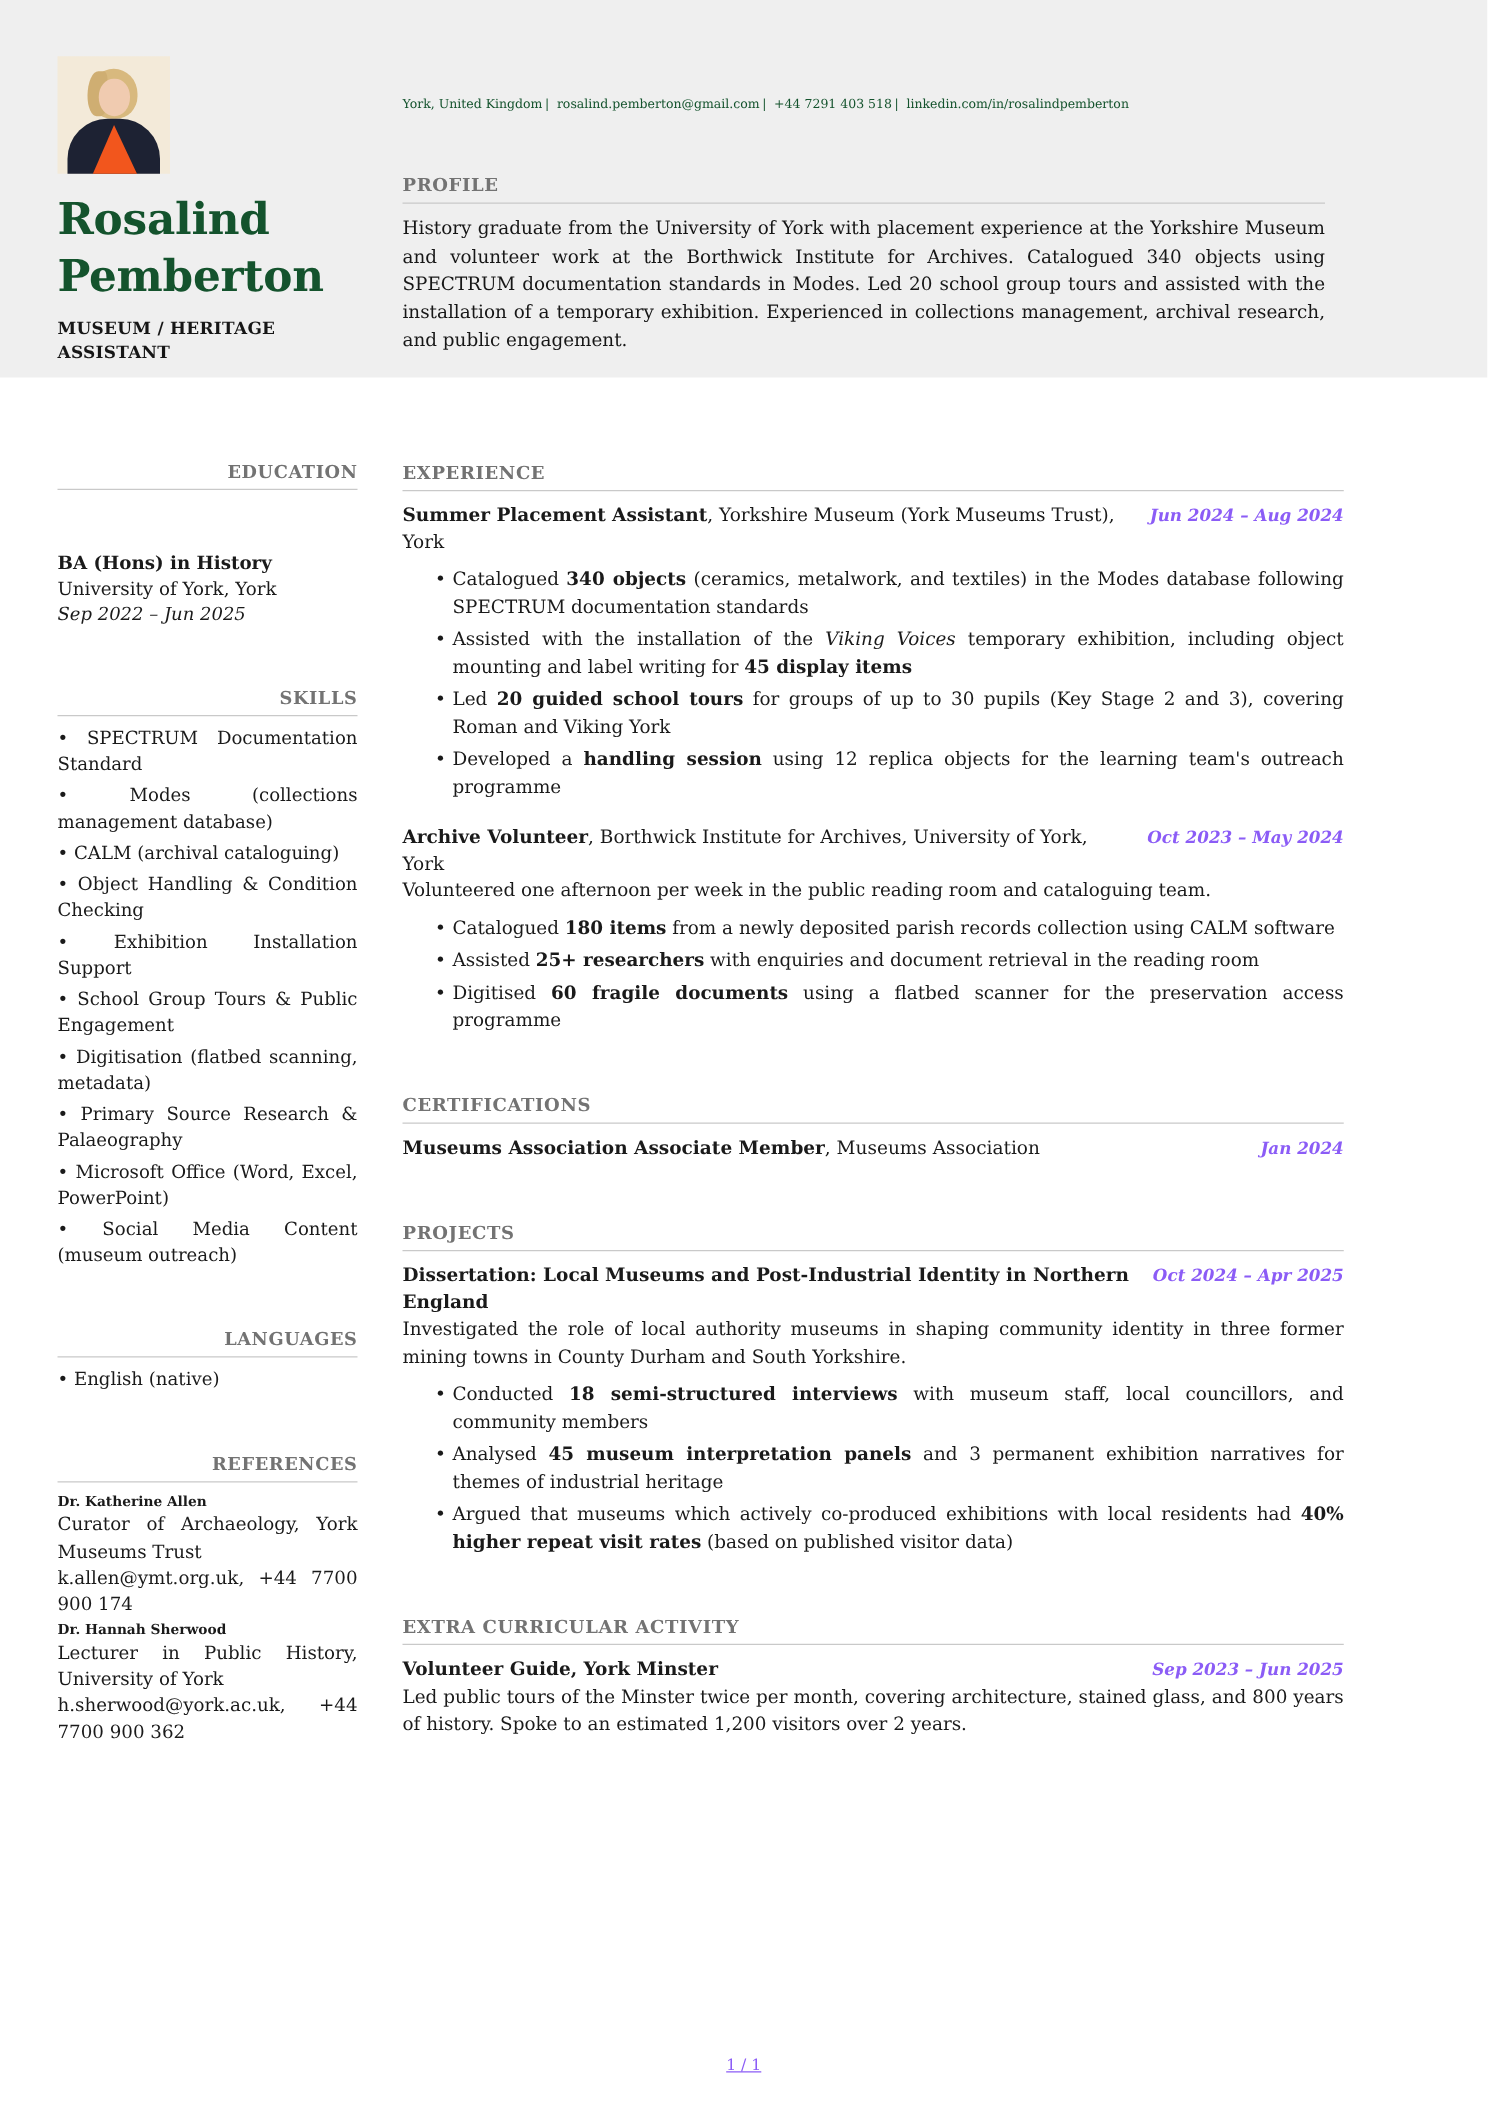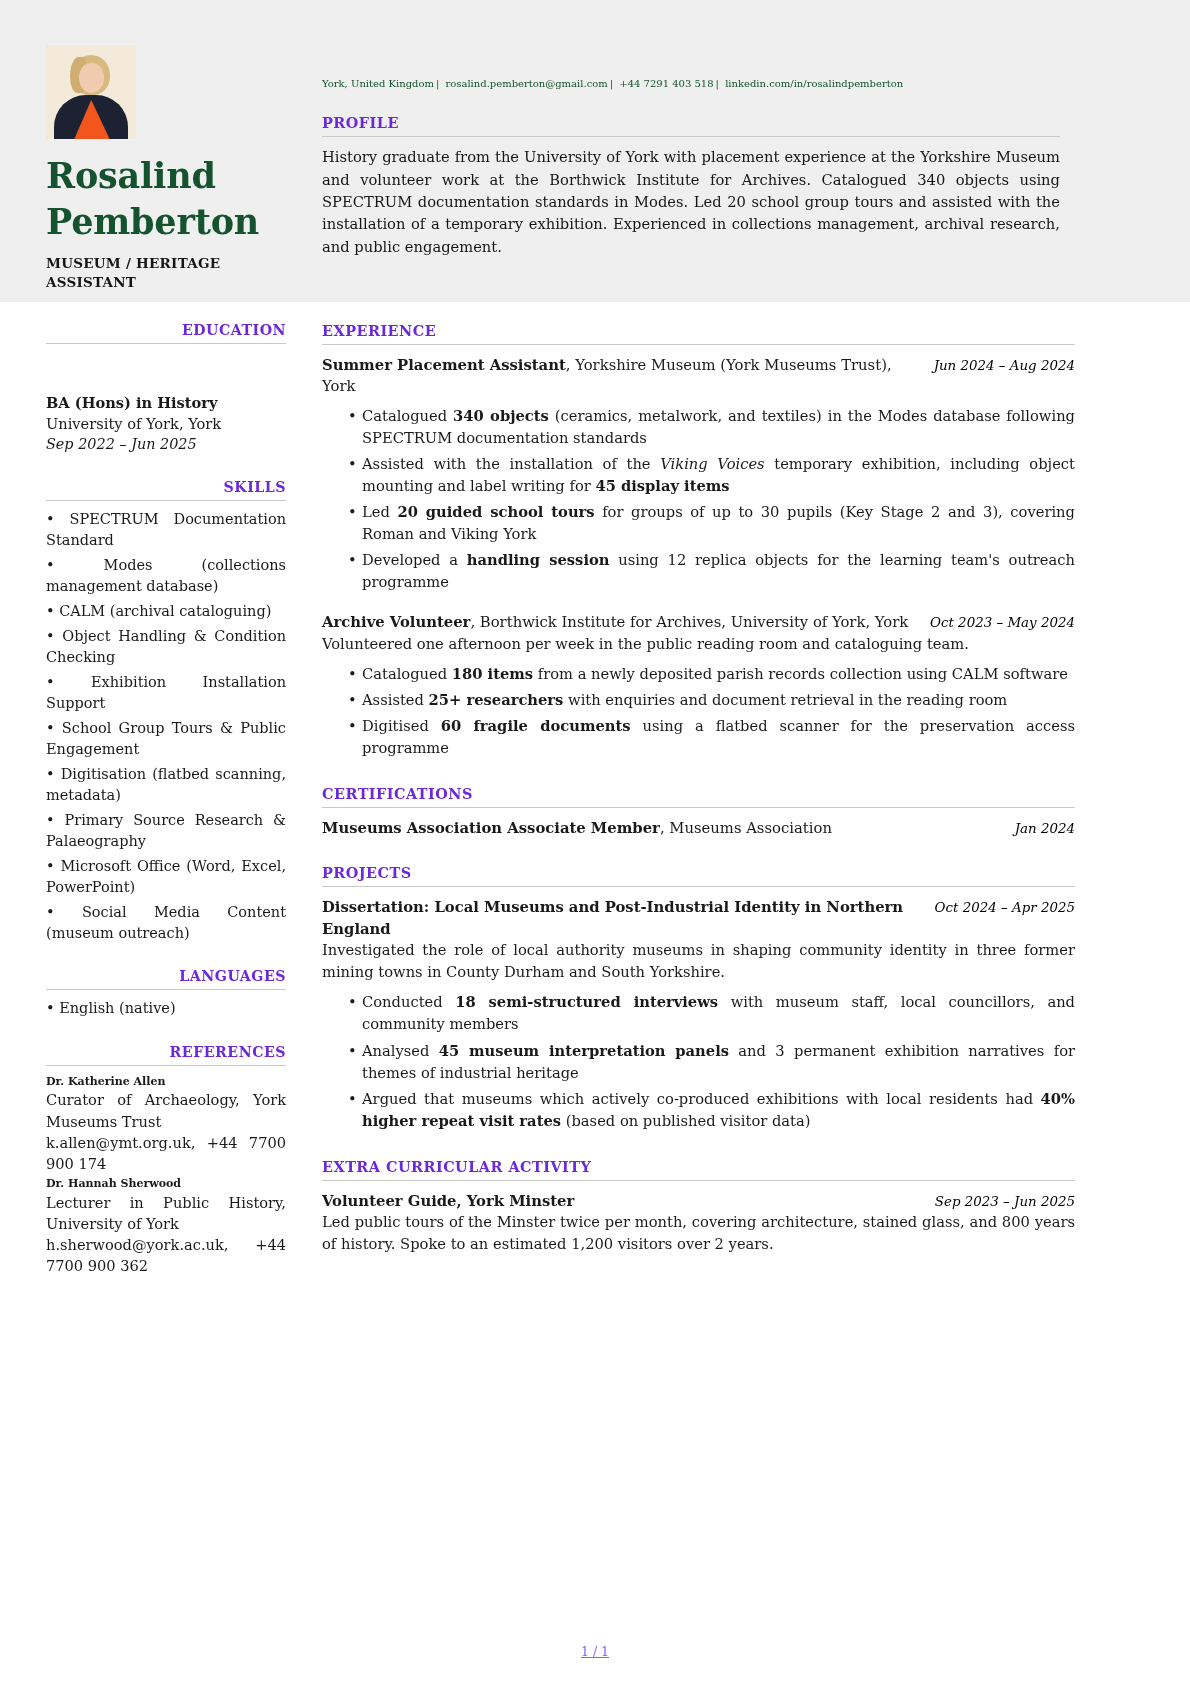--- a/index.html
+++ b/index.html
@@ -102,22 +102,23 @@
     max-width: 748px;
   }
   .contact-sep { padding: 0 3px 0 2px; }
 
   
   .sec-head {
     font-family: "DejaVu Serif", "Liberation Serif", serif;
     font-weight: bold;
     font-size: 14.4px;
     letter-spacing: 0.5px;
-    color: #6d28d9;
+    color: #737373;
     padding-bottom: 5px;
+    margin-top: 48px;
   }
   .sec-rule {
     border-bottom: 1.6px solid #c9c9c9;
     margin-bottom: 9px;
   }
 
   .profile-block { margin-top: 22px; }
   .profile-text {
     font-size: 14.7px;
     line-height: 1.52;
@@ -190,21 +191,22 @@
     font-size: 14.8px;
     line-height: 1.45;
     flex: 1 1 auto;
   }
   .entry-title b { font-weight: bold; }
   .entry-date {
     font-style: italic;
     font-size: 13.4px;
     white-space: nowrap;
     flex: 0 0 auto;
-    color: #000000;
+    color: #8b5cf6;
+    font-weight: bold;
   }
   .entry-desc {
     font-size: 14.7px;
     line-height: 1.5;
     text-align: justify;
     margin-top: 0px;
   }
   .bullets {
     list-style: none;
     margin-top: 8px;

